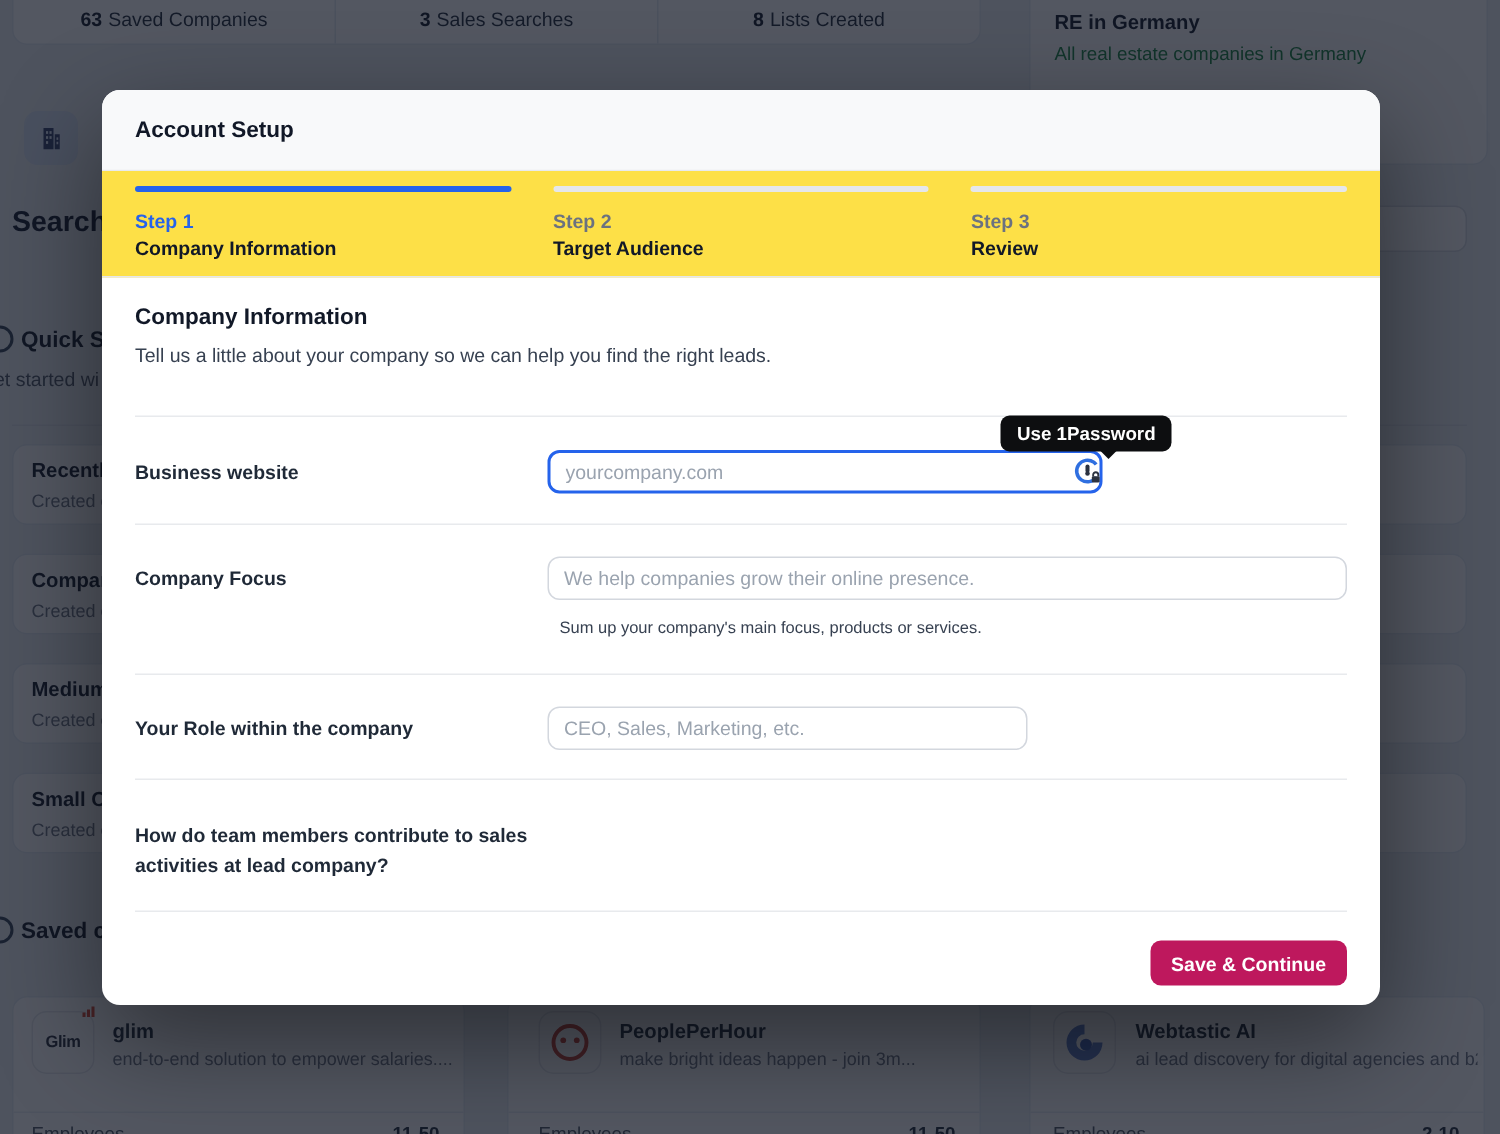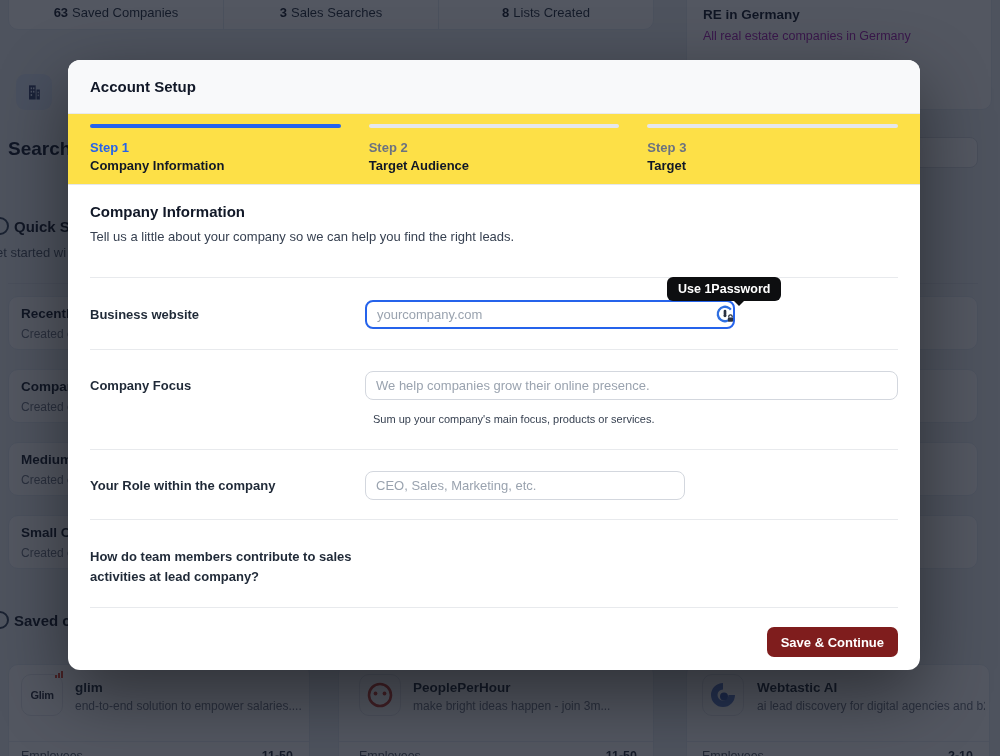--- a/index.html
+++ b/index.html
@@ -11,21 +11,21 @@
   .bg { position:absolute; inset:0; }
   .card { background:#fff; border:1px solid #e2e8f0; border-radius:10px; position:absolute; }
 
   .stats-bar { left:8px; top:-24px; width:646px; height:54px; display:flex; }
   .stat-cell { flex:1; display:flex; justify-content:center; align-items:flex-end; padding-bottom:9px; font-size:13px; color:#1f2937; gap:4px; }
   .stat-cell + .stat-cell { border-left:1px solid #e2e8f0; }
   .stat-num { font-weight:bold; color:#111827; }
 
   .re-card { left:686px; top:-24px; width:306px; height:134px; padding:30px 16px 0 16px; }
   .re-title { font-size:13.5px; font-weight:bold; color:#111827; }
-  .re-sub { font-size:12.5px; color:#a21caf; margin-top:7px; }
+  .re-sub { font-size:12.5px; color:#15803d; margin-top:7px; }
 
   .logo-badge { position:absolute; left:16px; top:74px; width:36px; height:36px; border-radius:9px; background:#dce4f6; display:flex; align-items:center; justify-content:center; }
   .page-title { position:absolute; left:8px; top:138px; font-size:19px; font-weight:bold; color:#0f172a; white-space:nowrap; }
   .search-box { left:690px; top:137px; width:288px; height:31px; border-radius:8px; border:1px solid #d7dbe2; }
 
   .ring-icon { position:absolute; width:18px; height:18px; border:2px solid #334155; border-radius:50%; }
   .sec-title { position:absolute; font-size:15px; font-weight:bold; color:#111827; white-space:nowrap; }
   .sec-sub { position:absolute; font-size:13px; color:#4b5563; white-space:nowrap; }
   .bg-divider { position:absolute; left:8px; width:970px; border-top:1px solid #dfe3ea; }
 
@@ -66,21 +66,21 @@
   .f-label { position:absolute; left:22px; font-size:13px; font-weight:bold; color:#1f2937; }
   .f-input { position:absolute; left:297px; height:29px; border:1px solid #d3d7de; border-radius:8px; font-size:13px; color:#9aa3af; padding:0 10px; font-family:"Liberation Sans", sans-serif; background:#fff; outline:none; }
   .f-input::placeholder { color:#9aa3af; }
   .f-input.focused { border:2px solid #2563eb; }
   .f-helper { position:absolute; left:305px; font-size:11px; color:#374151; }
 
   .op-icon { position:absolute; left:648px; top:245px; width:18px; height:18px; }
   .tooltip { position:absolute; left:599px; top:217px; height:24px; background:#0d0e10; color:#fff; border-radius:6px; font-size:12.5px; font-weight:bold; display:flex; align-items:center; padding:0 11px; white-space:nowrap; }
   .tooltip-notch { position:absolute; left:58%; bottom:-5px; width:0; height:0; border-left:6px solid transparent; border-right:6px solid transparent; border-top:6px solid #0d0e10; }
 
-  .save-btn { position:absolute; right:22px; top:567px; height:30px; padding:0 14px; background:#7f1d1d; border:none; border-radius:7px; color:#fff; font-size:13px; font-weight:bold; font-family:"Liberation Sans", sans-serif; cursor:pointer; }
+  .save-btn { position:absolute; right:22px; top:567px; height:30px; padding:0 14px; background:#be185d; border:none; border-radius:7px; color:#fff; font-size:13px; font-weight:bold; font-family:"Liberation Sans", sans-serif; cursor:pointer; }
 </style>
 </head>
 <body>
 
 <div id="stage">
 
   <div class="bg">
 
     <div class="card stats-bar">
       <div class="stat-cell">
@@ -206,21 +206,21 @@
         <div class="step-label">Company Information</div>
       </div>
       <div class="step">
         <div class="step-bar"></div>
         <div class="step-num">Step 2</div>
         <div class="step-label">Target Audience</div>
       </div>
       <div class="step">
         <div class="step-bar"></div>
         <div class="step-num">Step 3</div>
-        <div class="step-label">Target</div>
+        <div class="step-label">Review</div>
       </div>
     </div>
 
     <div class="m-sec-title">Company Information</div>
     <div class="m-sec-sub">Tell us a little about your company so we can help you find the right leads.</div>
 
     <div class="m-divider" style="top:217px;"></div>
 
     <div class="f-label" style="top:247px;">Business website</div>
     <input class="f-input focused" style="top: 240px; width: 370px;" placeholder="yourcompany.com">

